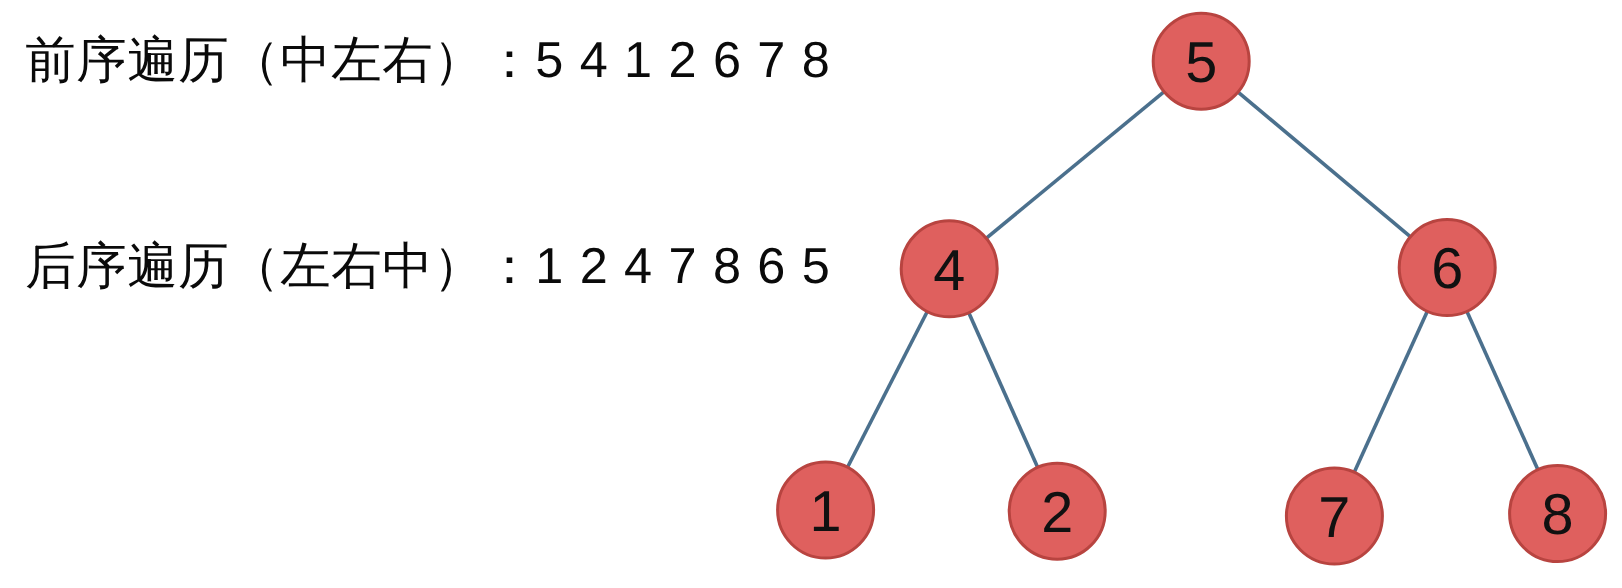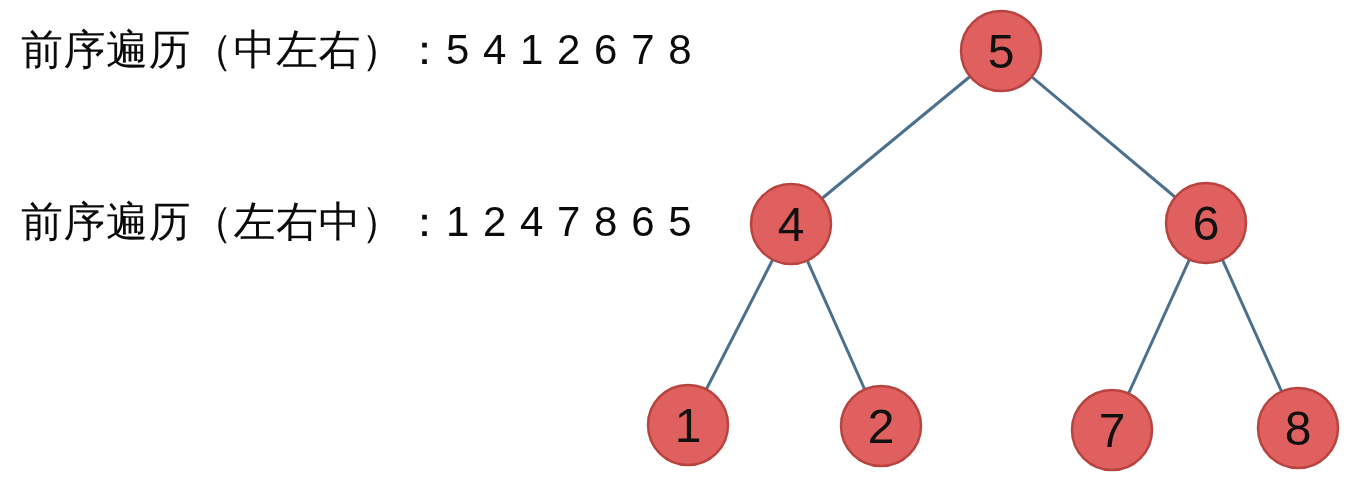--- a/index.html
+++ b/index.html
@@ -32,21 +32,21 @@
     fill: #111111;
   }
 </style>
 </head>
 <body>
 
 <div class="canvas">
 
   <div class="traversals">
     <div class="trav trav-1"><span class="trav-label">前序遍历（中左右）：</span><span class="trav-seq">5 4 1 2 6 7 8</span></div>
-    <div class="trav trav-3"><span class="trav-label">前序遍历（左右中）：</span><span class="trav-seq">1 2 4 7 8 6 5</span></div>
+    <div class="trav trav-3"><span class="trav-label">后序遍历（左右中）：</span><span class="trav-seq">1 2 4 7 8 6 5</span></div>
   </div>
 
   <svg id="tree-svg" width="1352" height="490" viewBox="0 0 1352 490">
       <line x1="1001" y1="51" x2="791" y2="224" stroke="#4b708d" stroke-width="3"></line>
       <line x1="1001" y1="51" x2="1206" y2="223" stroke="#4b708d" stroke-width="3"></line>
       <line x1="791" y1="224" x2="688" y2="425" stroke="#4b708d" stroke-width="3"></line>
       <line x1="791" y1="224" x2="881" y2="426" stroke="#4b708d" stroke-width="3"></line>
       <line x1="1206" y1="223" x2="1112" y2="430" stroke="#4b708d" stroke-width="3"></line>
       <line x1="1206" y1="223" x2="1298" y2="428" stroke="#4b708d" stroke-width="3"></line>
       <g>

